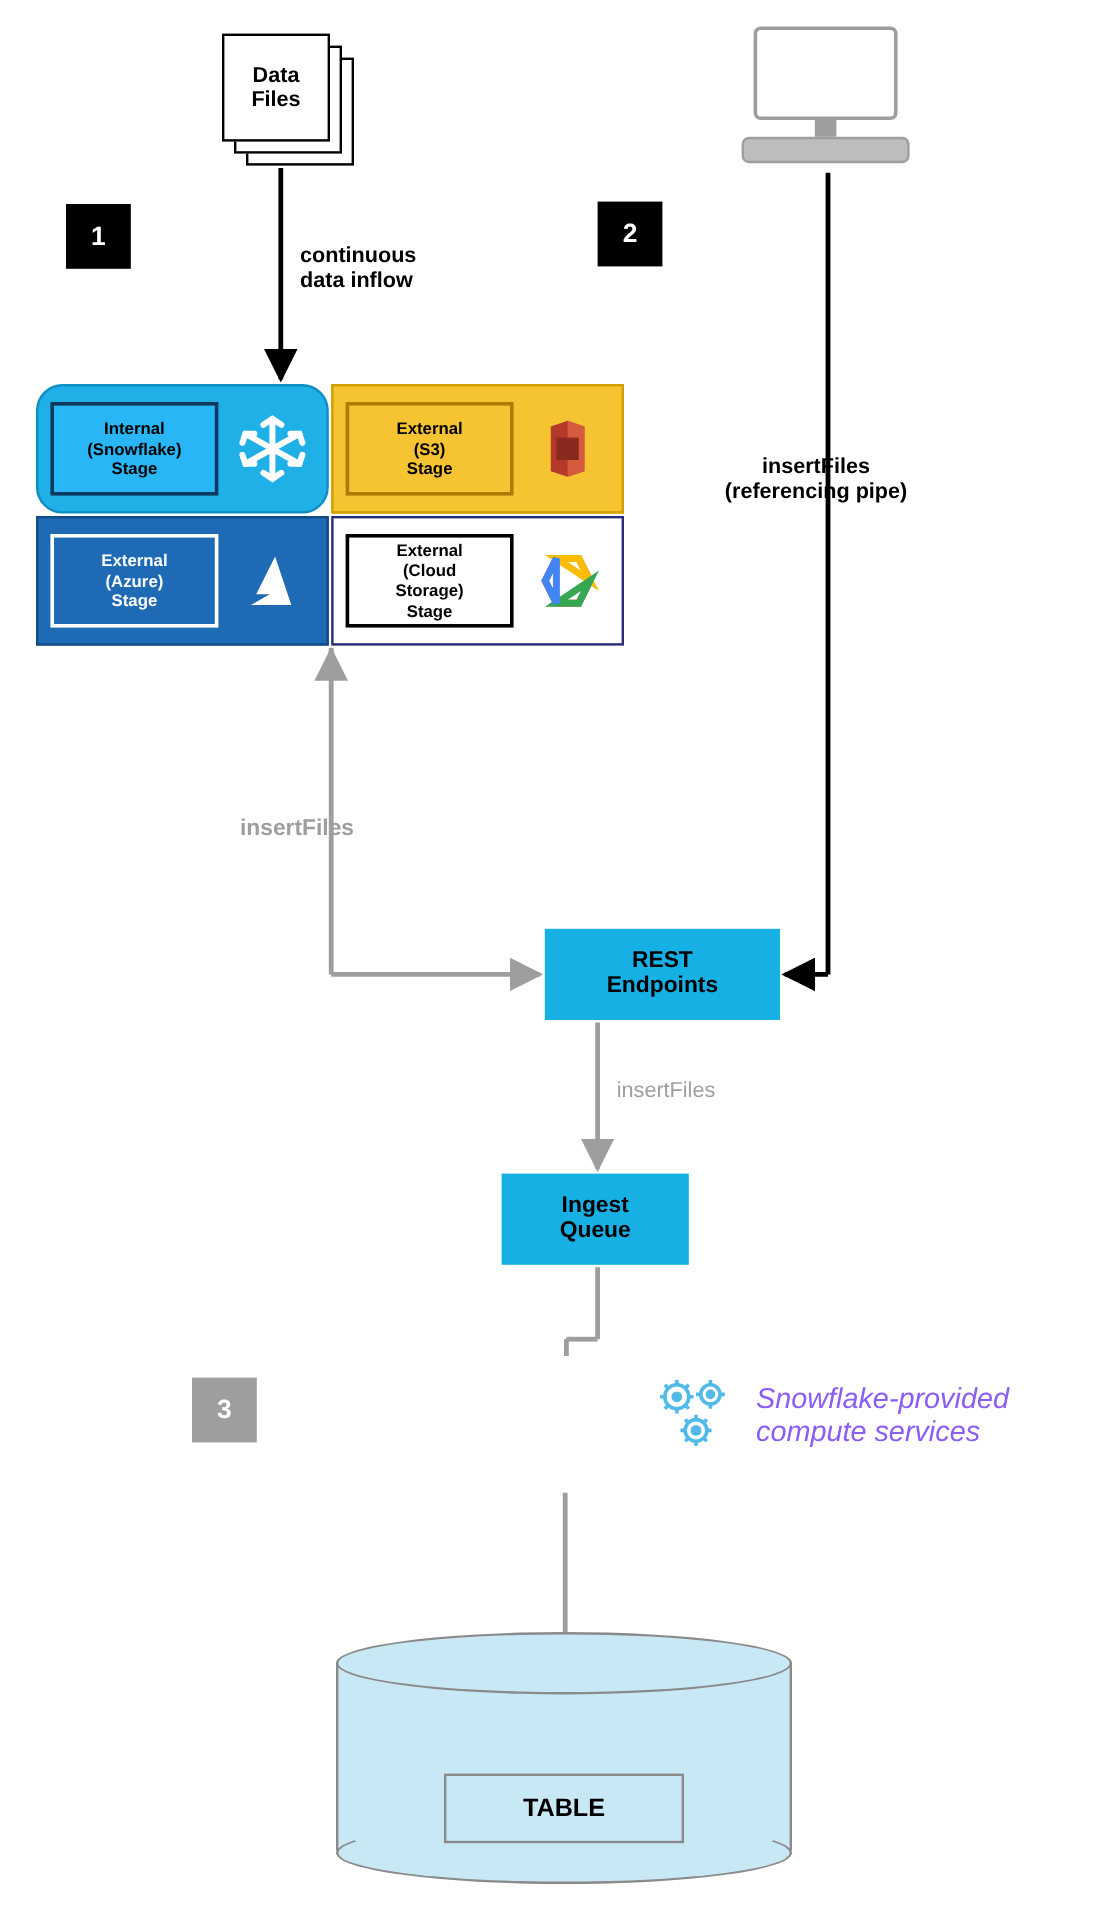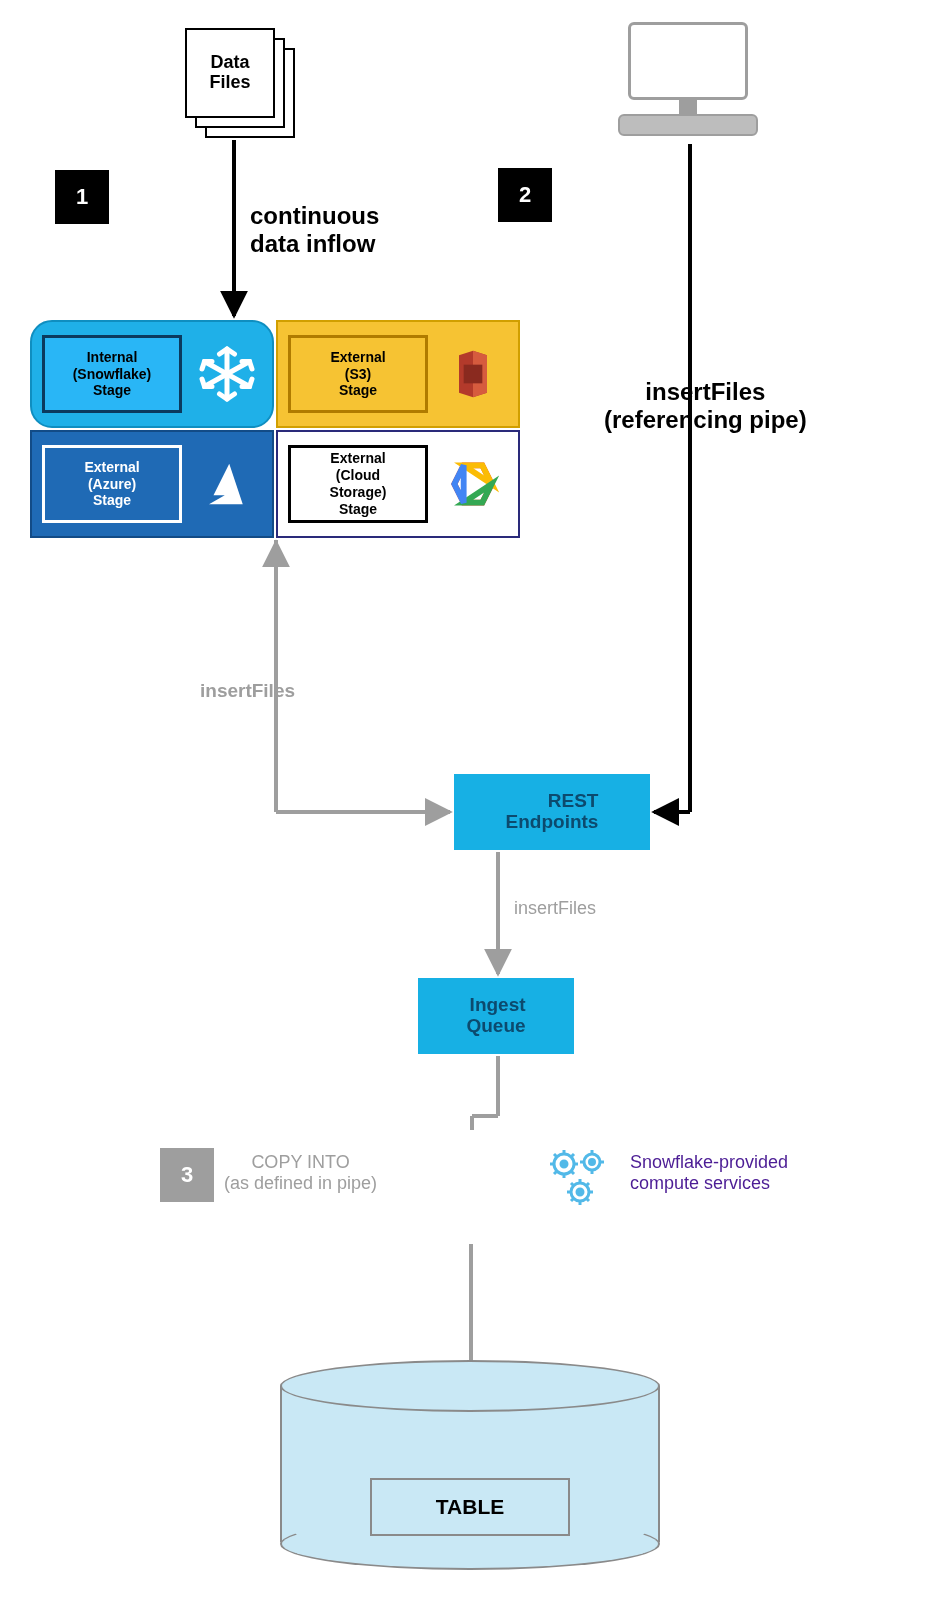--- a/index.html
+++ b/index.html
@@ -44,26 +44,26 @@
     background: #9e9e9e; color: #fff;
     display: flex; align-items: center; justify-content: center;
     font-weight: bold; font-size: 22px;
   }
   .badge3 { left: 160px; top: 1148px; }
 
   
   .lbl {
     position: absolute;
     font-weight: bold;
-    font-size: 24px;
+    font-size: 18px;
     line-height: 1.15;
   }
   .lbl-grey { color: #9e9e9e; font-weight: bold; }
   .lbl-grey-light { color: #9e9e9e; font-weight: normal; }
-  .lbl-blue-italic { color: #4c1d95; font-weight: normal; font-size: 18px; }
+  .lbl-blue-italic { color: #8b5cf6; font-style: italic; font-weight: normal; font-size: 24px; }
 
   
   .stages {
     position: absolute;
     left: 30px; top: 320px;
     width: 490px; height: 216px;
     display: grid;
     grid-template-columns: 244px 244px;
     grid-template-rows: 108px 108px;
     gap: 2px;
@@ -113,23 +113,23 @@
   .computer .base {
     width: 140px; height: 22px; background:#bdbdbd; border-radius: 6px;
     border: 2px solid #9e9e9e;
   }
 
   
   .blue-box {
     position: absolute;
     background: #17b0e4;
     display: flex; align-items: center; justify-content: center;
-    text-align: right;
+    text-align: center;
     font-weight: bold; font-size: 19px; line-height: 1.1;
-    color: #0c4a6e;
+    color: #000000;
   }
   .rest-box { left: 454px; top: 774px; width: 196px; height: 76px; }
   .ingest-box { left: 418px; top: 978px; width: 156px; height: 76px; }
 
   
   .pipe-cyl {
     position: absolute;
     left: 422px; top: 1118px;
     width: 98px; height: 126px;
   }
@@ -296,21 +296,20 @@
   </div>
 
   <div class="lbl lbl-grey" style="left:200px; top:680px; font-size:19px;">insertFiles</div>
 
   <div class="blue-box rest-box">REST<br>Endpoints</div>
 
   <div class="lbl lbl-grey-light" style="left:514px; top:898px; font-size:18px;">insertFiles</div>
 
   <div class="blue-box ingest-box">Ingest<br>Queue</div>
 
-  <div class="lbl lbl-grey-light" style="left:224px; top:1152px; font-size:18px; text-align:center;">COPY INTO<br>(as defined in pipe)</div>
 
 
   <div class="gears">
     <svg width="80" height="80" viewBox="0 0 80 80">
       <g fill="none" stroke="#52b9e8" stroke-width="3">
         <circle cx="24" cy="26" r="10"></circle>
           <circle cx="24" cy="26" r="3" fill="#52b9e8"></circle>
         <g transform="translate(24,26)">
             <line x1="0" y1="-14" x2="0" y2="-10"></line>
             <line x1="0" y1="14" x2="0" y2="10"></line>

